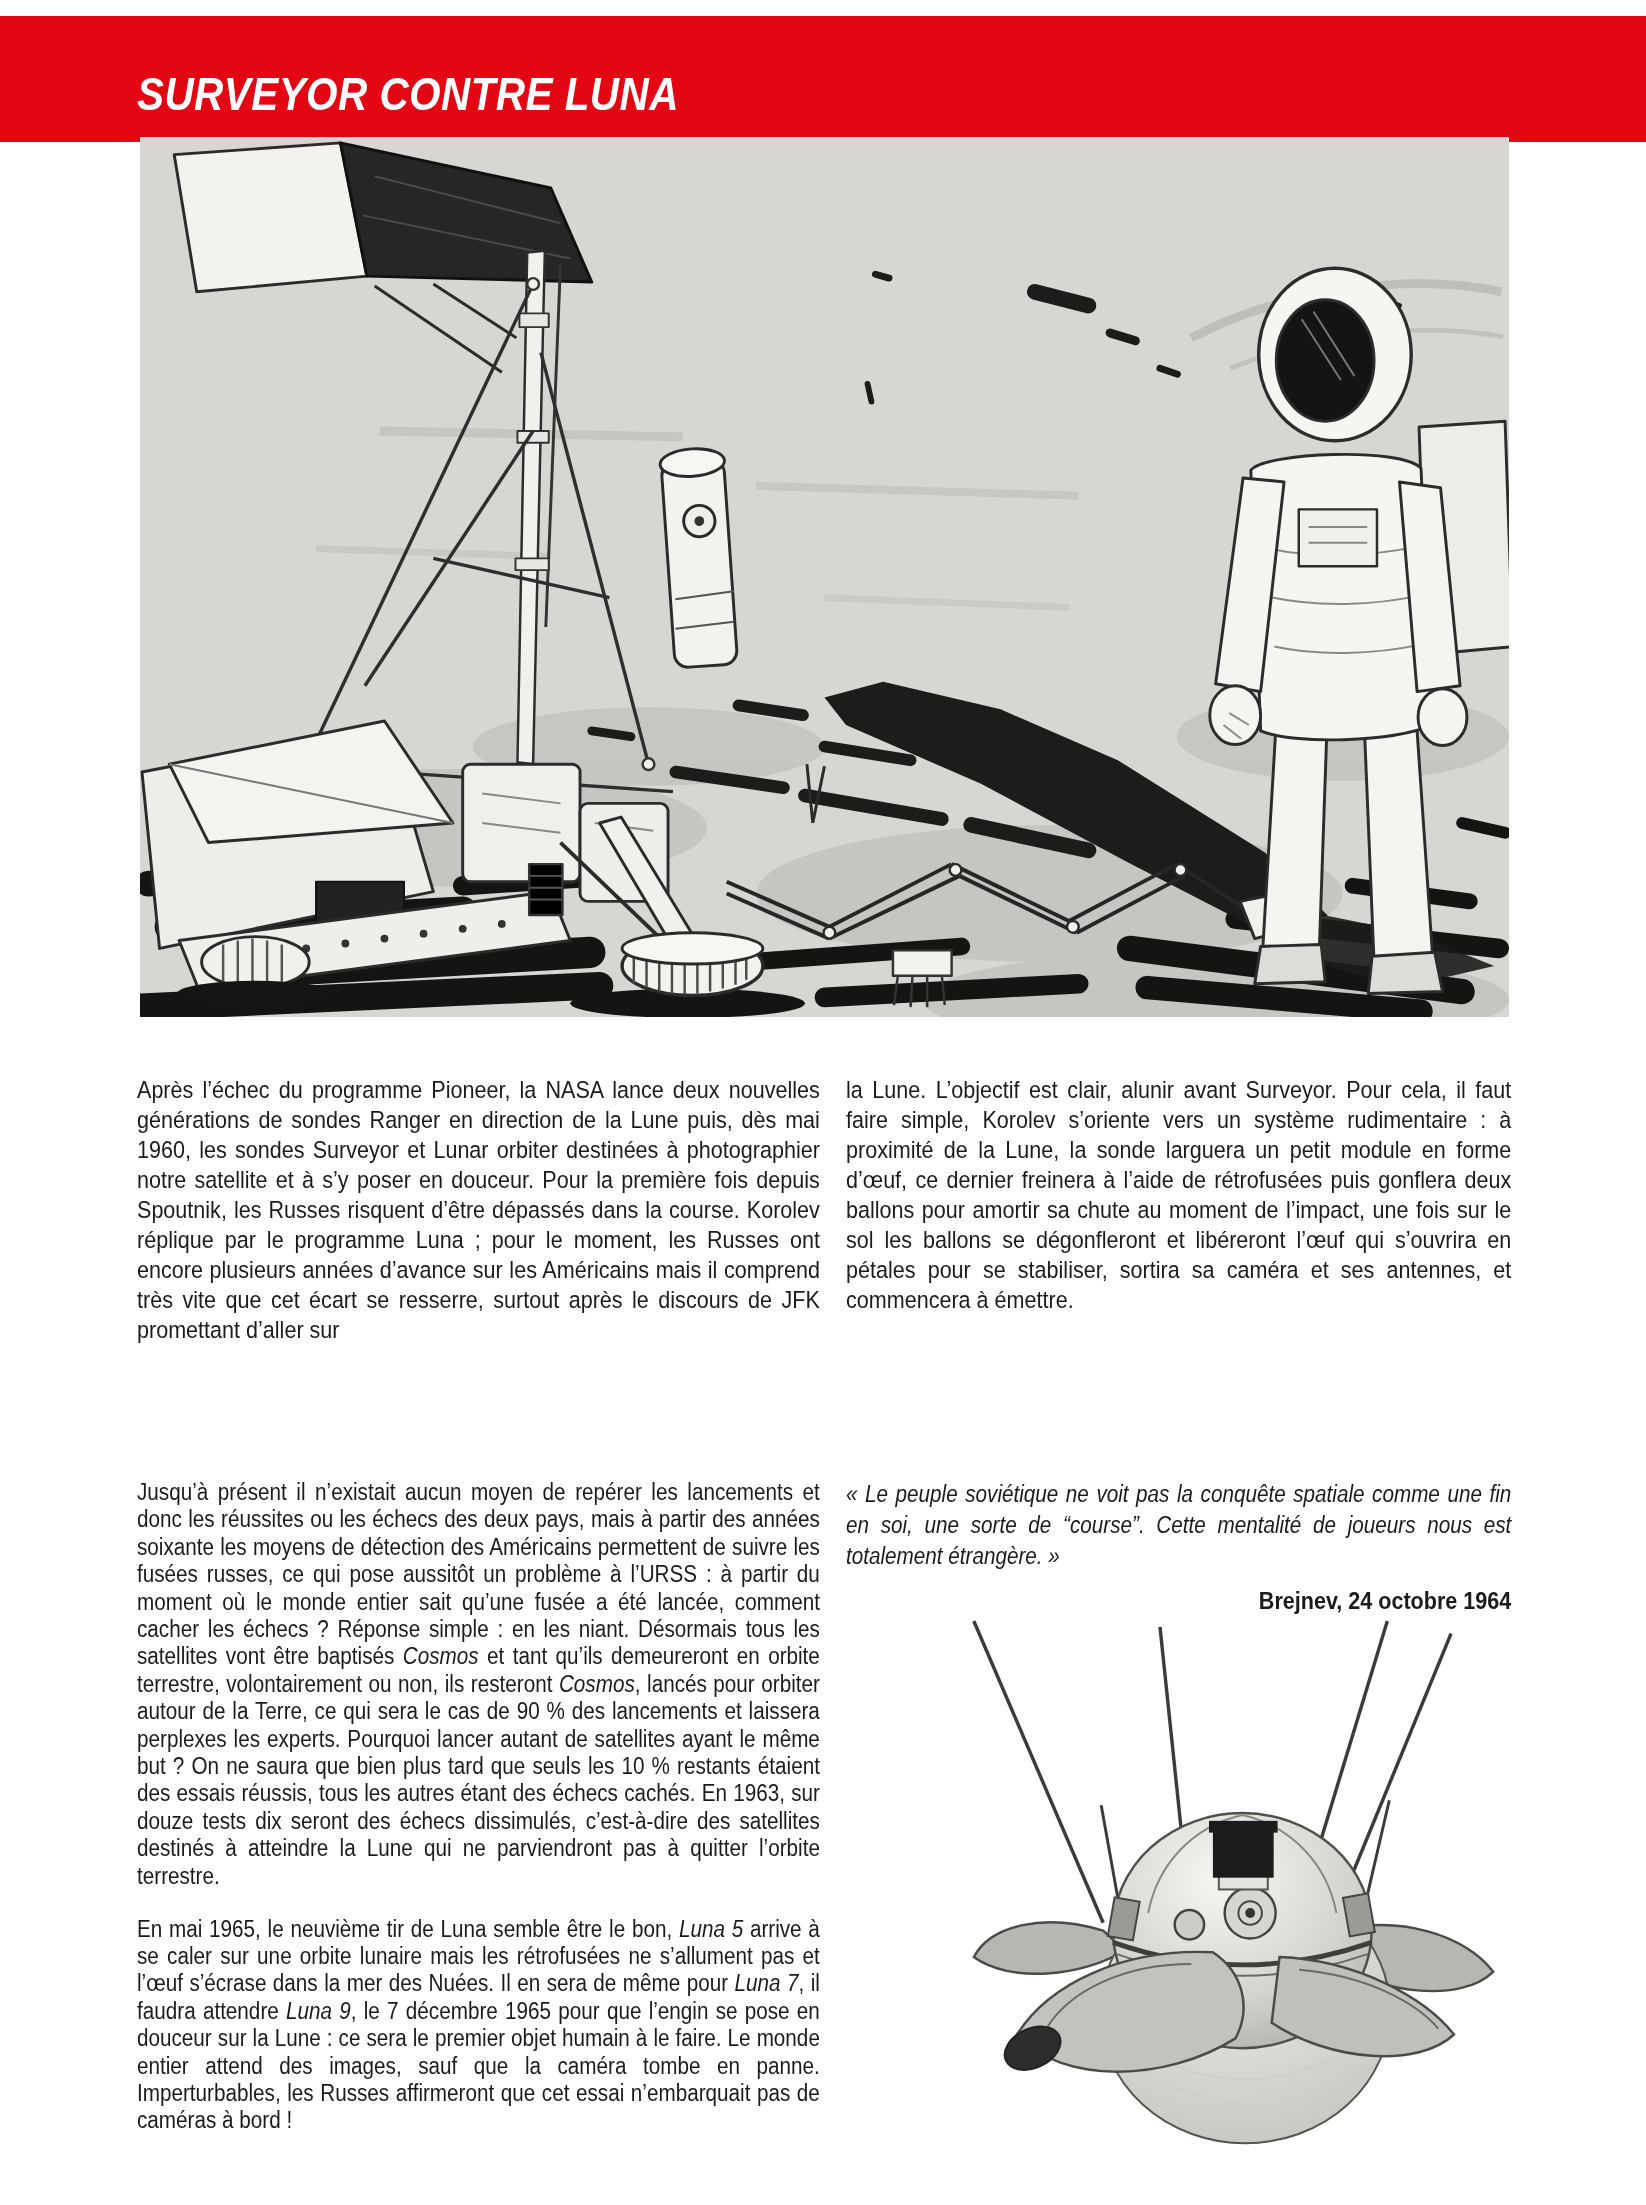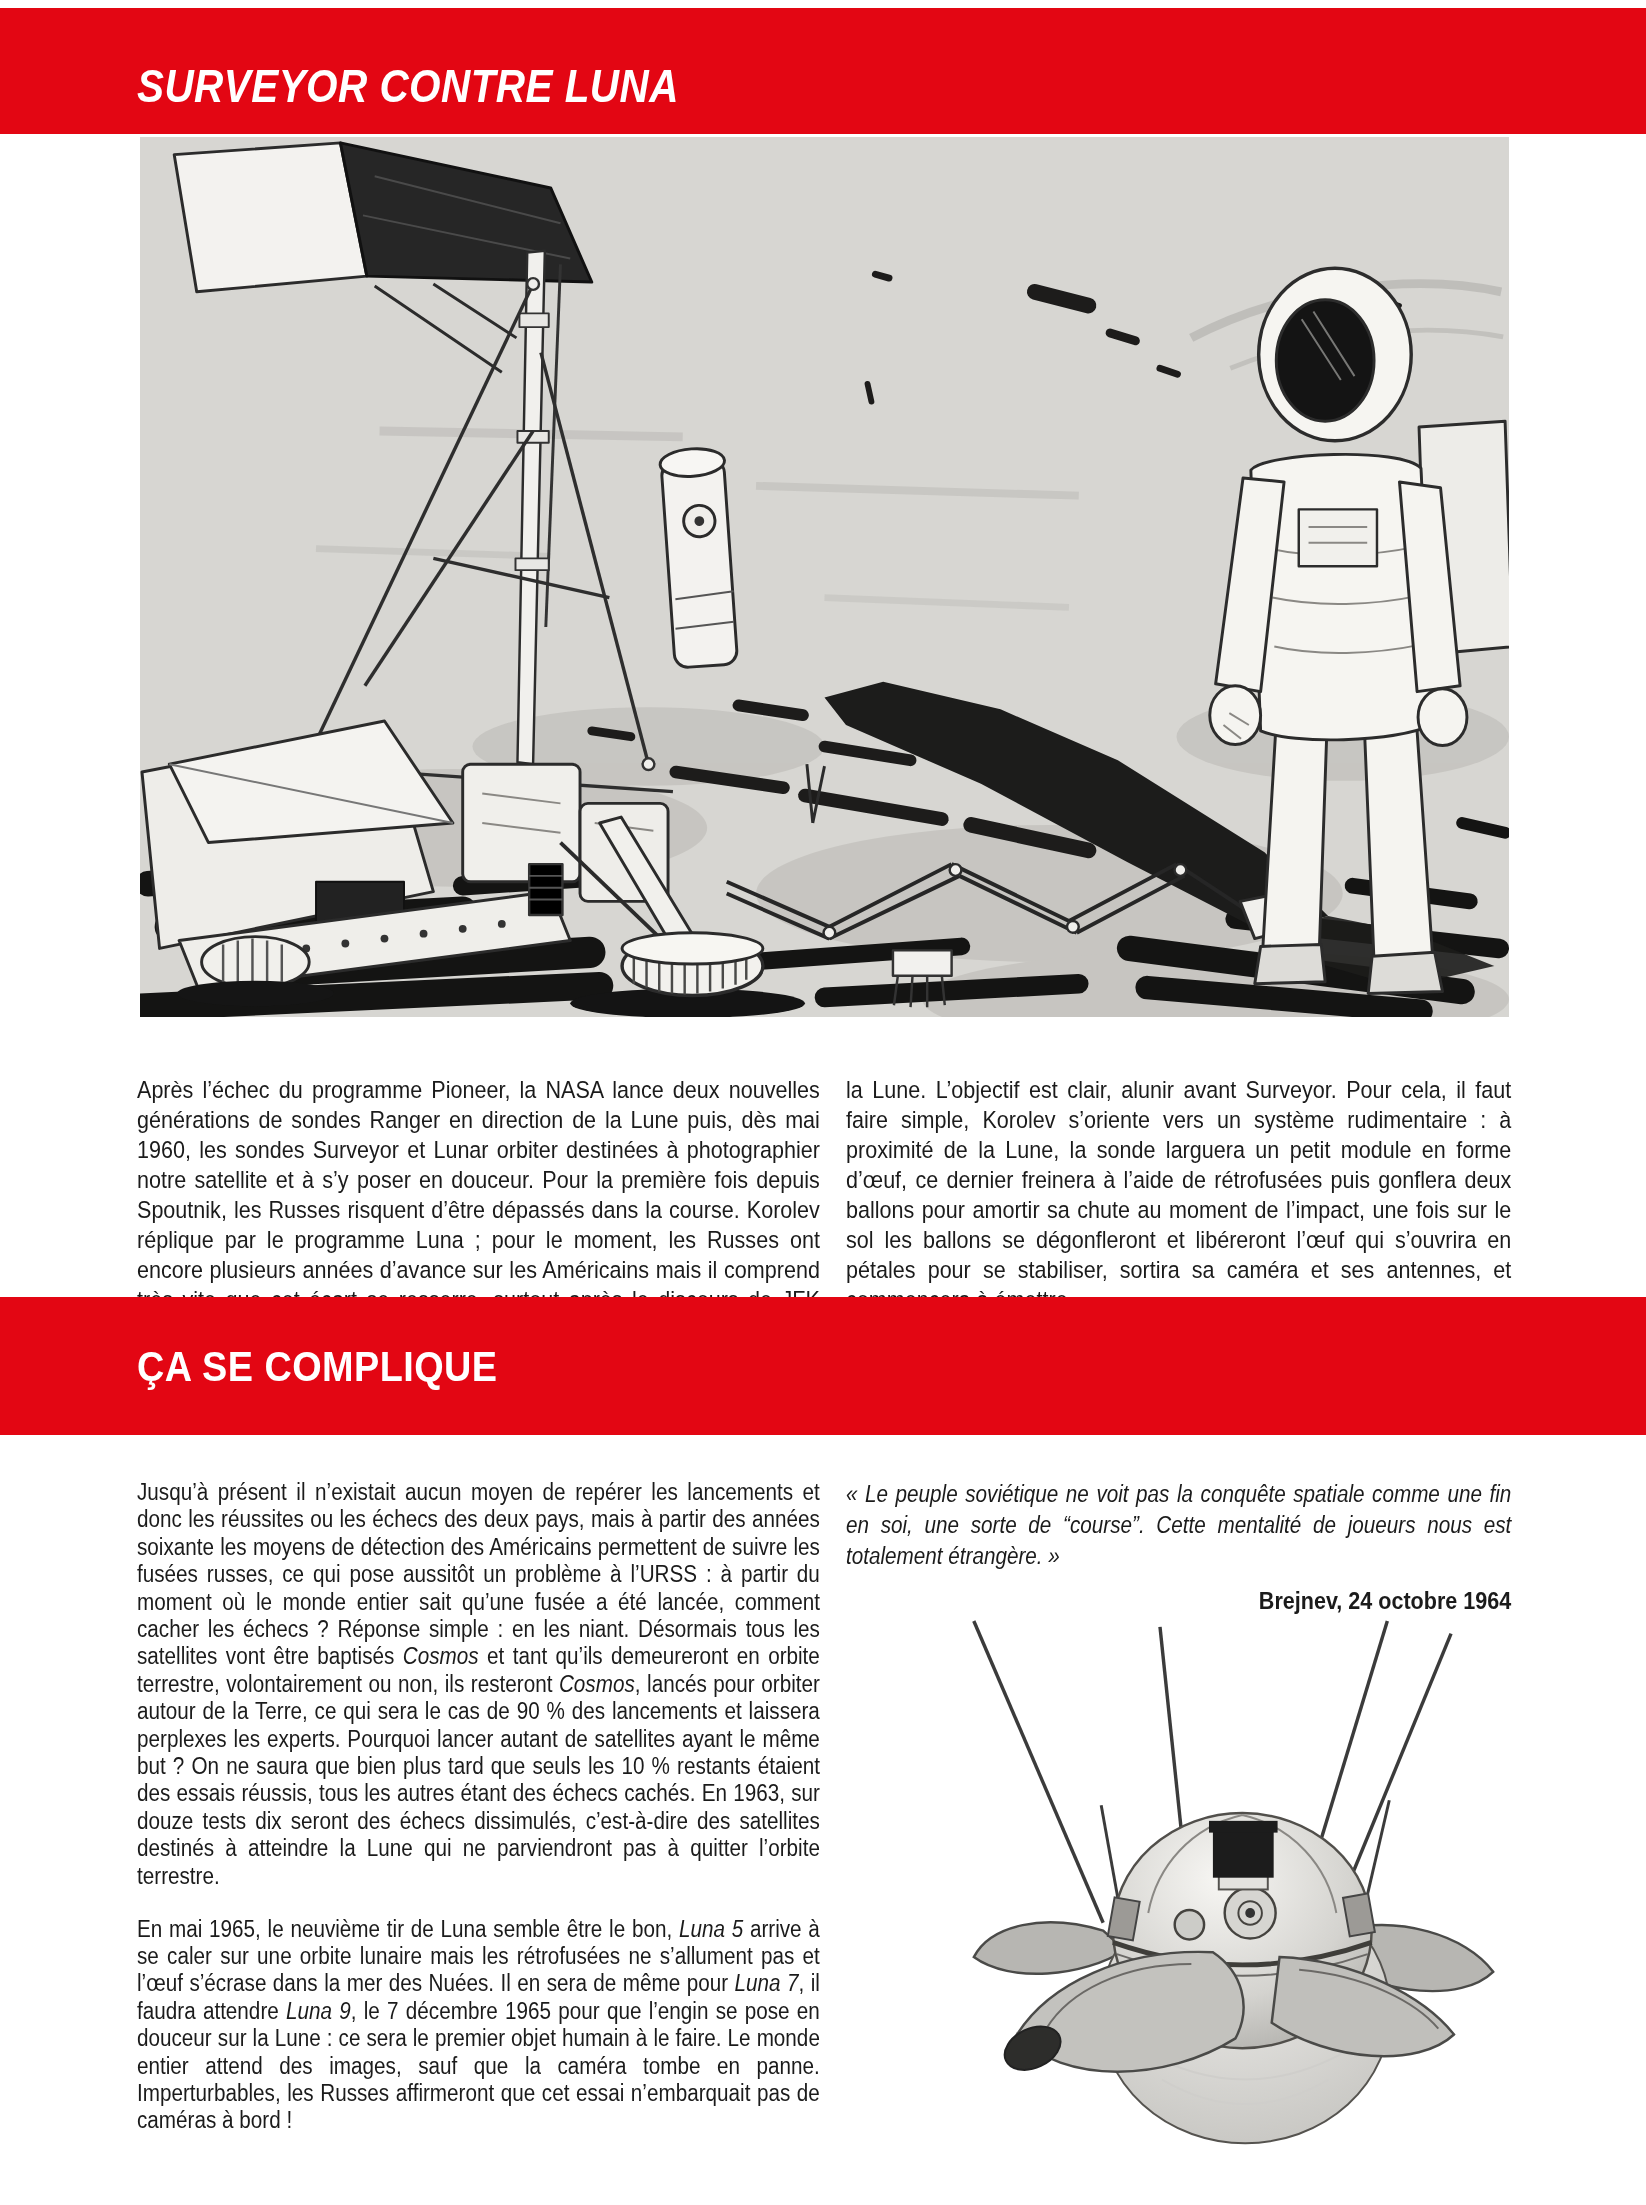--- a/index.html
+++ b/index.html
@@ -1,20 +1,20 @@
 <!DOCTYPE html>
 <html><head>
 <meta charset="utf-8">
 <style>
   html,body{margin:0;padding:0;background:#ffffff;}
   body{width:1647px;height:2205px;font-family:"Liberation Sans",sans-serif;}
   .page{position:relative;width:1647px;height:2205px;background:#fff;overflow:hidden;color:#1b1b1b;}
 
   .band{position:absolute;left:0;width:1647px;background:#e30613;}
-  .band-top{top:8px;height:126px;}
+  .band-top{top:16px;height:126px;}
   .band-mid{top:1297px;height:138px;}
   .band-title{position:absolute;left:137px;margin:0;color:#fff;font-weight:bold;
               white-space:nowrap;line-height:1;transform:scaleX(.88);transform-origin:0 0;}
   .band-top .band-title{top:55px;font-size:46px;font-style:italic;letter-spacing:0.5px;}
   .band-mid .band-title{top:48px;font-size:43px;letter-spacing:0.5px;}
 
   figure{margin:0;padding:0;}
   .hero{position:absolute;left:140px;top:137px;width:1369px;height:880px;}
   .hero svg,.luna svg{display:block;width:100%;height:100%;}
 
@@ -199,23 +199,20 @@
         <ellipse cx="1222" cy="222" rx="78" ry="88" fill="#f6f5f1" stroke="#2c2c2c" stroke-width="3.5"></ellipse>
         <ellipse cx="1212" cy="228" rx="50" ry="62" fill="#141414" stroke="#2c2c2c" stroke-width="3"></ellipse>
         <path d="M1188 186 l40 62 M1200 178 l42 66" stroke="#f0efeb" stroke-width="2" opacity=".45" fill="none"></path>
       </g>
     </svg>
   </figure>
 
   <p class="textcol s1-left">Après l’échec du programme Pioneer, la NASA lance deux nouvelles générations de sondes Ranger en direction de la Lune puis, dès mai 1960, les sondes Surveyor et Lunar orbiter destinées à photographier notre satellite et à s’y poser en douceur. Pour la première fois depuis Spoutnik, les Russes risquent d’être dépassés dans la course. Korolev réplique par le programme Luna&nbsp;; pour le moment, les Russes ont encore plusieurs années d’avance sur les Américains mais il comprend très vite que cet écart se resserre, surtout après le discours de JFK promettant d’aller sur</p>
   <p class="textcol s1-right">la Lune. L’objectif est clair, alunir avant Surveyor. Pour cela, il faut faire simple, Korolev s’oriente vers un système rudimentaire&nbsp;: à proximité de la Lune, la sonde larguera un petit module en forme d’œuf, ce dernier freinera à l’aide de rétrofusées puis gonflera deux ballons pour amortir sa chute au moment de l’impact, une fois sur le sol les ballons se dégonfleront et libéreront l’œuf qui s’ouvrira en pétales pour se stabiliser, sortira sa caméra et ses antennes, et commencera à émettre.</p>
 
-  <header class="band band-mid">
-    <h2 class="band-title">ÇA SE COMPLIQUE</h2>
-  </header>
 
   <div class="textcol s2-left">
     <p>Jusqu’à présent il n’existait aucun moyen de repérer les lancements et donc les réussites ou les échecs des deux pays, mais à partir des années soixante les moyens de détection des Américains permettent de suivre les fusées russes, ce qui pose aussitôt un problème à l’URSS&nbsp;: à partir du moment où le monde entier sait qu’une fusée a été lancée, comment cacher les échecs&nbsp;? Réponse simple&nbsp;: en les niant. Désormais tous les satellites vont être baptisés <i>Cosmos</i> et tant qu’ils demeureront en orbite terrestre, volontairement ou non, ils resteront <i>Cosmos</i>, lancés pour orbiter autour de la Terre, ce qui sera le cas de 90&nbsp;% des lancements et laissera perplexes les experts. Pourquoi lancer autant de satellites ayant le même but&nbsp;? On ne saura que bien plus tard que seuls les 10&nbsp;% restants étaient des essais réussis, tous les autres étant des échecs cachés. En 1963, sur douze tests dix seront des échecs dissimulés, c’est-à-dire des satellites destinés à atteindre la Lune qui ne parviendront pas à quitter l’orbite terrestre.</p>
     <p>En mai 1965, le neuvième tir de Luna semble être le bon, <i>Luna 5</i> arrive à se caler sur une orbite lunaire mais les rétrofusées ne s’allument pas et l’œuf s’écrase dans la mer des Nuées. Il en sera de même pour <i>Luna 7</i>, il faudra attendre <i>Luna 9</i>, le 7 décembre 1965 pour que l’engin se pose en douceur sur la Lune&nbsp;: ce sera le premier objet humain à le faire. Le monde entier attend des images, sauf que la caméra tombe en panne. Imperturbables, les Russes affirmeront que cet essai n’embarquait pas de caméras à bord&nbsp;!</p>
   </div>
   <div class="textcol s2-right">
     <p class="quote">«&nbsp;Le peuple soviétique ne voit pas la conquête spatiale comme une fin en soi, une sorte de “course”. Cette mentalité de joueurs nous est totalement étrangère.&nbsp;»</p>
     <p class="attribution">Brejnev, 24 octobre 1964</p>
   </div>
 

